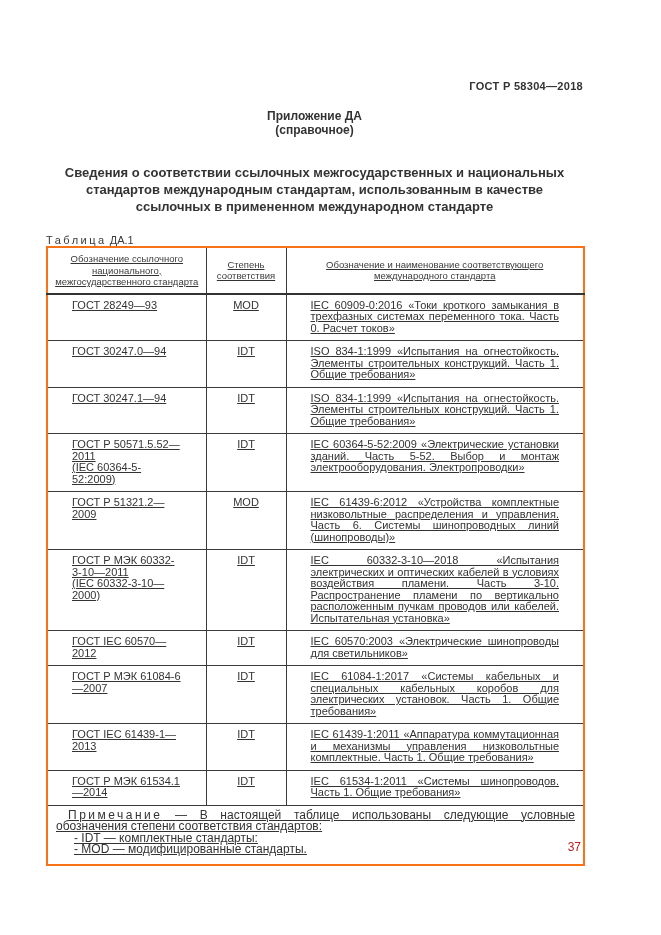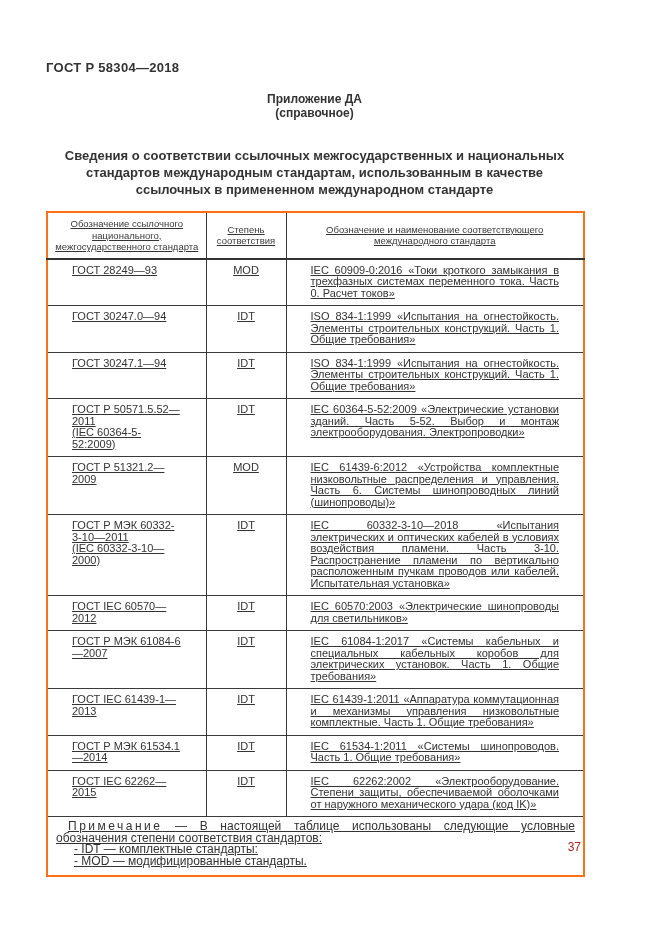--- a/index.html
+++ b/index.html
@@ -4,22 +4,22 @@
 <style>
   html, body { margin:0; padding:0; background:#e8e8e8; }
   .page {
     width:661px; height:935px; position:relative; background:#ffffff;
     font-family:"Liberation Sans", sans-serif; color:#333333;
     margin:0 auto; overflow:hidden;
   }
   .content { position:absolute; left:46px; top:0; width:537px; }
 
   .doc-ref {
-    margin-top:60px; 
-    font-weight:bold; font-size:13px; letter-spacing:0.3px;
+    margin-top:80px; text-align:right;
+    font-weight:bold; font-size:11px; letter-spacing:0.3px;
   }
 
   .appendix-block { margin-top:17px; text-align:center; font-weight:bold; font-size:12px; line-height:14px; }
 
   .title {
     margin:27px auto 13px; text-align:center; font-weight:bold;
     font-size:13px; line-height:17px; padding:0 2px;
   }
 
   .table-label { margin-top:19px; font-size:11px; color:#3a3a3a; }
@@ -56,20 +56,24 @@
 
     <div class="doc-ref">ГОСТ Р 58304—2018</div>
 
     <div class="appendix-block">
       <div>Приложение ДА</div>
       <div>(справочное)</div>
     </div>
 
     <div class="title">Сведения о соответствии ссылочных межгосударственных и национальных стандартов международным стандартам, использованным в качестве ссылочных в примененном международном стандарте</div>
 
+    <div class="table-label">
+      <span class="spaced">Таблица</span>
+      <span>ДА.1</span>
+    </div>
 
     <table class="std">
       <colgroup>
         <col style="width:159px">
         <col style="width:80px">
         <col style="width:298px">
       </colgroup>
       <thead>
         <tr>
           <th>Обозначение ссылочного национального, межгосударственного стандарта</th>
@@ -124,25 +128,20 @@
           <td class="national">ГОСТ IEC 61439-1—2013</td>
           <td class="degree">IDT</td>
           <td class="international">IEC 61439-1:2011 «Аппаратура коммутационная и механизмы управления низковольтные комплектные. Часть 1. Общие требования»</td>
         </tr>
         <tr>
           <td class="national">ГОСТ Р МЭК 61534.1—2014</td>
           <td class="degree">IDT</td>
           <td class="international">IEC 61534-1:2011 «Системы шинопроводов. Часть 1. Общие требования»</td>
         </tr>
         <tr>
-          <td class="national">ГОСТ IEC 62262—2015</td>
-          <td class="degree">IDT</td>
-          <td class="international">IEC 62262:2002 «Электрооборудование. Степени защиты, обеспечиваемой оболочками от наружного механического удара (код IK)»</td>
-        </tr>
-        <tr>
           <td class="note-cell" colspan="3">
             <div class="note-first">
               <span class="spaced">Примечание</span>
               <span>— В настоящей таблице использованы следующие условные обозначения степени соответствия стандартов:</span>
             </div>
             <div class="note-item">- IDT — комплектные стандарты:</div>
             <div class="note-item">- MOD — модифицированные стандарты.</div>
           </td>
         </tr>
       </tbody>

